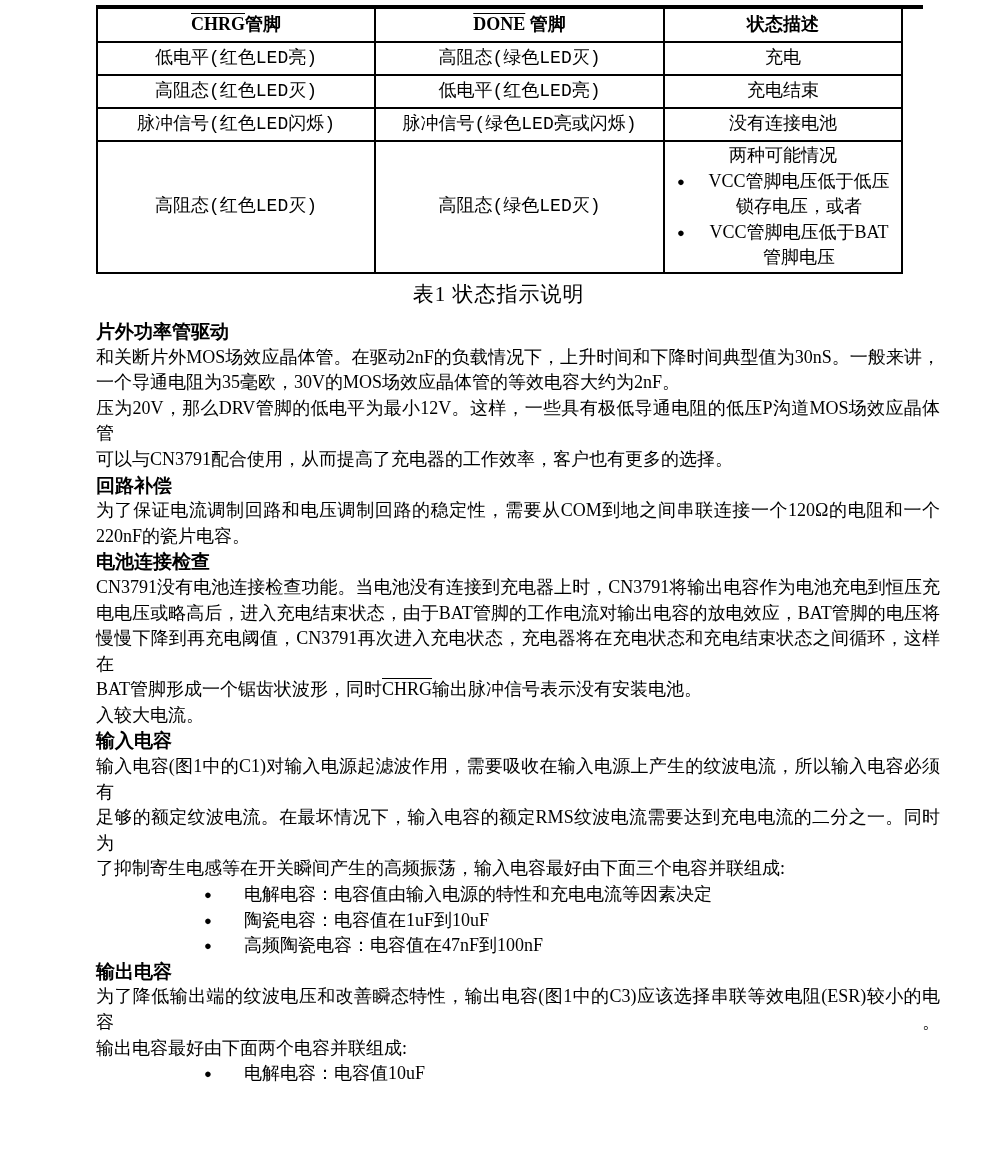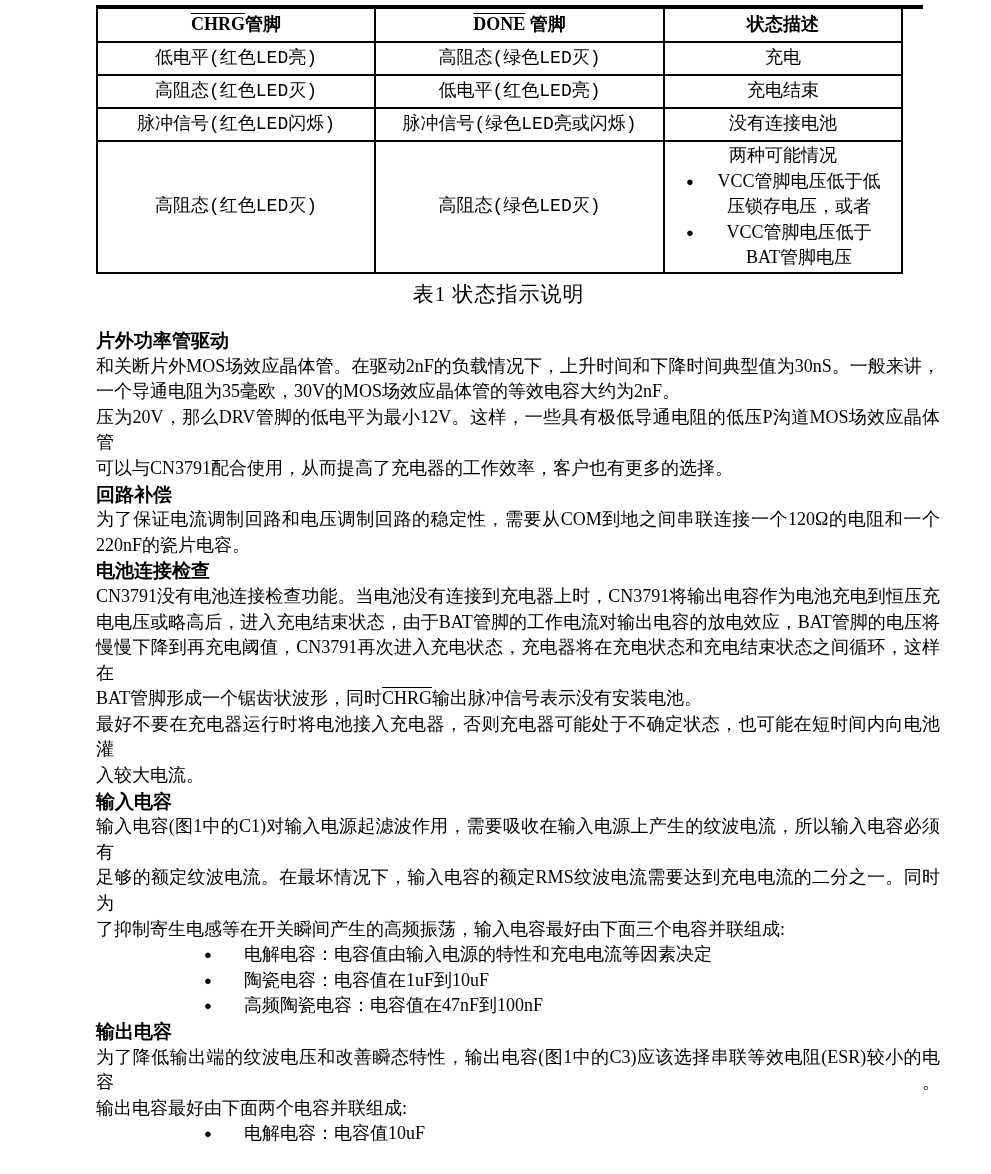--- a/index.html
+++ b/index.html
@@ -3,30 +3,30 @@
 <meta charset="utf-8">
 <style>
   html,body{margin:0;padding:0;background:#ffffff;}
   .page{position:relative;width:991px;height:1174px;background:#fff;overflow:hidden;
         font-family:"Liberation Serif","DejaVu Serif",serif;color:#000;}
   .content{position:absolute;left:96px;top:5px;width:850px;}
   .top-mark{position:absolute;left:803px;top:0;width:24px;height:4px;background:#000;}
   table.status-table{border-collapse:collapse;width:805px;table-layout:fixed;
         border:2px solid #000;border-top:4px solid #000;}
   .status-table th,.status-table td{border:2px solid #000;font-size:18px;text-align:center;
-        padding:1px 13px;line-height:25.6px;}
+        padding:1px 4px;line-height:25.6px;}
   .status-table th{font-weight:bold;height:30px;}
   .status-table td.simple{height:29px;font-family:Liberation Mono, monospace;}
   .desc-cell{text-align:left;vertical-align:top;padding:2px 6px 4px;}
   .desc-intro{line-height:25.6px;}
   .desc-item{position:relative;padding-left:32px;line-height:25.6px;}
   .blt{font-size:13px;}
   .desc-item .blt{position:absolute;left:8px;top:0;}
   .caption{width:805px;text-align:center;font-size:21px;line-height:26px;
-        margin-top:7px;margin-bottom:21px;letter-spacing:1px;}
+        margin-top:7px;margin-bottom:12px;letter-spacing:1px;}
   .heading{font-size:19px;font-weight:bold;line-height:25.6px;width:844px;}
   .line{font-size:18px;line-height:25.6px;width:844px;}
   .line.fill{text-align:justify;text-align-last:justify;text-justify:inter-ideograph;}
   .bullet-line{position:relative;padding-left:148px;font-size:18px;line-height:25.6px;width:696px;}
   .bullet-line .blt{position:absolute;left:108px;top:0;}
   .ov{text-decoration:overline;}
 </style>
 </head>
 <body>
 
@@ -84,21 +84,20 @@
         <div class="line fill">压为20V，那么DRV管脚的低电平为最小12V。这样，一些具有极低导通电阻的低压P沟道MOS场效应晶体管</div>
         <div class="line">可以与CN3791配合使用，从而提高了充电器的工作效率，客户也有更多的选择。</div>
         <div class="heading">回路补偿</div>
         <div class="line fill">为了保证电流调制回路和电压调制回路的稳定性，需要从COM到地之间串联连接一个120Ω的电阻和一个</div>
         <div class="line">220nF的瓷片电容。</div>
         <div class="heading">电池连接检查</div>
         <div class="line fill">CN3791没有电池连接检查功能。当电池没有连接到充电器上时，CN3791将输出电容作为电池充电到恒压充</div>
         <div class="line fill">电电压或略高后，进入充电结束状态，由于BAT管脚的工作电流对输出电容的放电效应，BAT管脚的电压将</div>
         <div class="line fill">慢慢下降到再充电阈值，CN3791再次进入充电状态，充电器将在充电状态和充电结束状态之间循环，这样在</div>
         <div class="line"><span>BAT管脚形成一个锯齿状波形，同时</span><span class="ov">CHRG</span><span>输出脉冲信号表示没有安装电池。</span></div>
-        <div class="line fill">最好不要在充电器运行时将电池接入充电器，否则充电器可能处于不确定状态，也可能在短时间内向电池灌</div>
         <div class="line">入较大电流。</div>
         <div class="heading">输入电容</div>
         <div class="line fill">输入电容(图1中的C1)对输入电源起滤波作用，需要吸收在输入电源上产生的纹波电流，所以输入电容必须有</div>
         <div class="line fill">足够的额定纹波电流。在最坏情况下，输入电容的额定RMS纹波电流需要达到充电电流的二分之一。同时为</div>
         <div class="line">了抑制寄生电感等在开关瞬间产生的高频振荡，输入电容最好由下面三个电容并联组成:</div>
         <div class="bullet-line"><span class="blt">●</span><span>电解电容：电容值由输入电源的特性和充电电流等因素决定</span></div>
         <div class="bullet-line"><span class="blt">●</span><span>陶瓷电容：电容值在1uF到10uF</span></div>
         <div class="bullet-line"><span class="blt">●</span><span>高频陶瓷电容：电容值在47nF到100nF</span></div>
         <div class="heading">输出电容</div>
         <div class="line fill">为了降低输出端的纹波电压和改善瞬态特性，输出电容(图1中的C3)应该选择串联等效电阻(ESR)较小的电容。</div>

